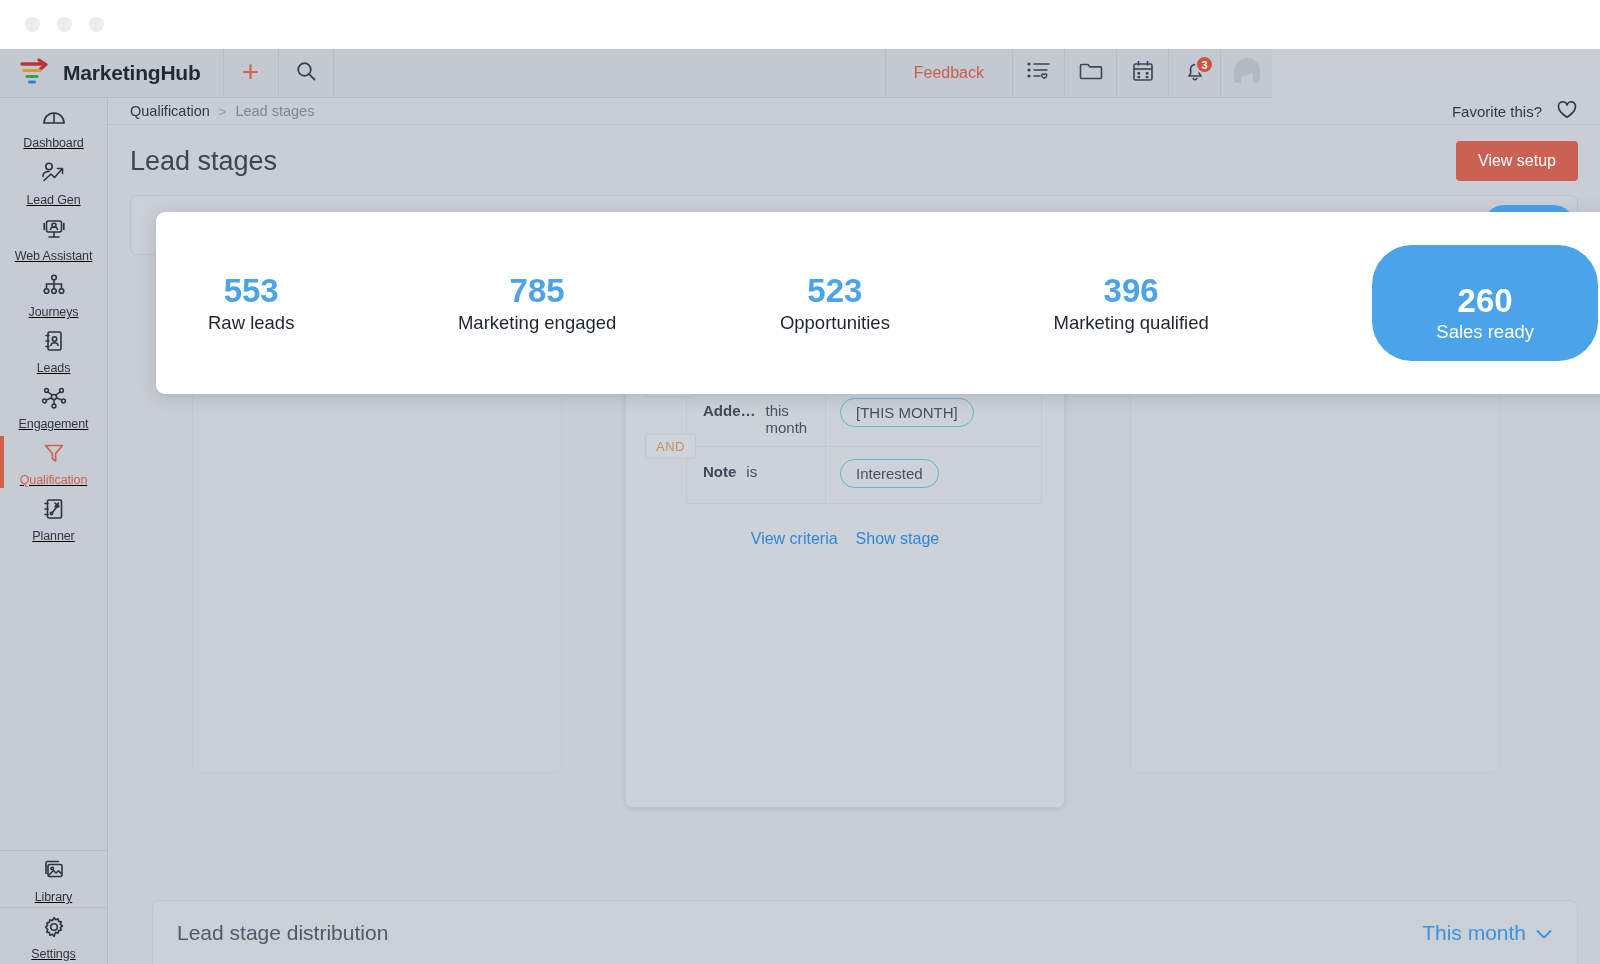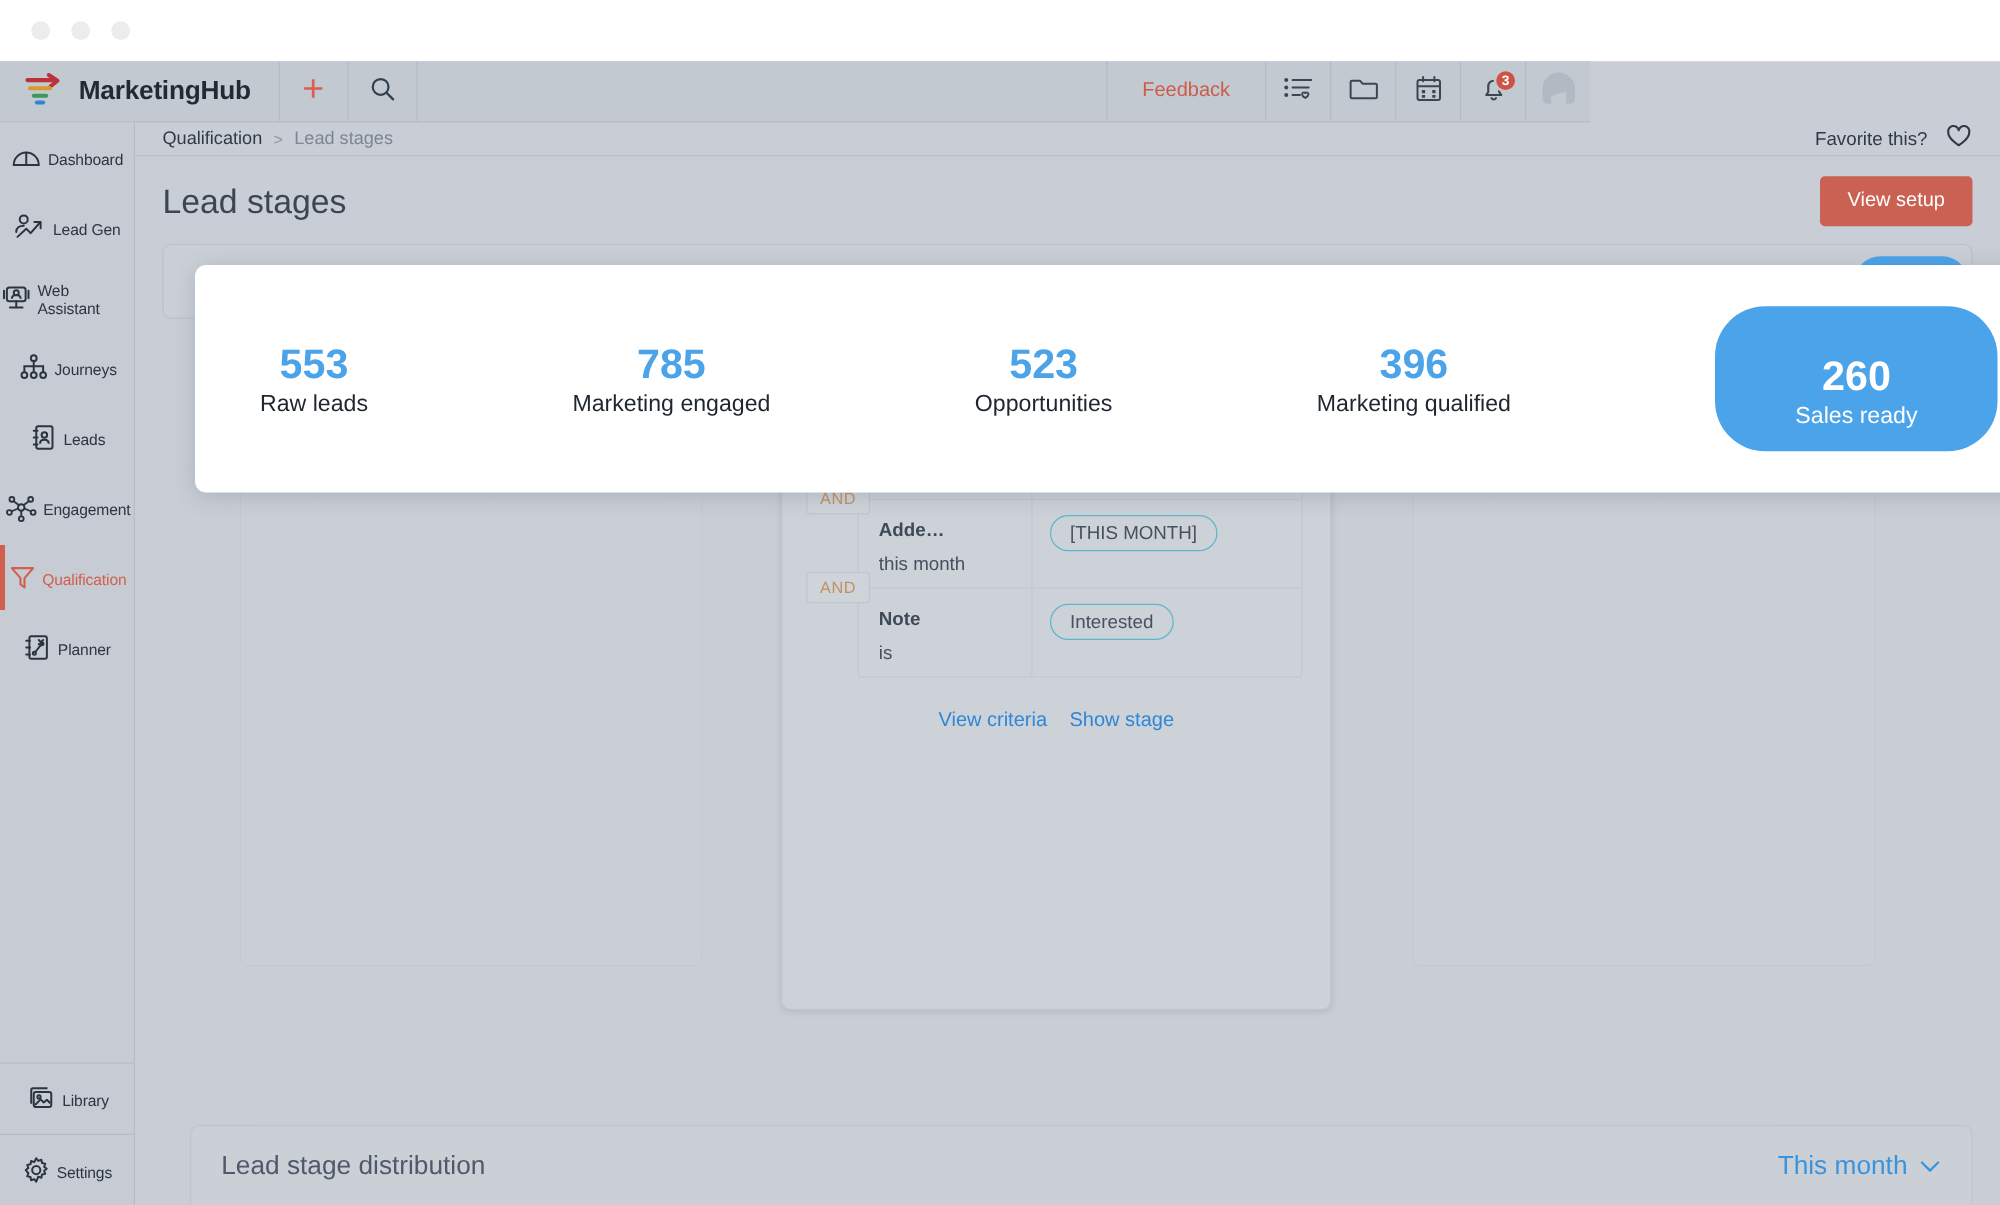--- a/index.html
+++ b/index.html
@@ -58,23 +58,23 @@
   .avatar-wrap { width:52px; display:flex; align-items:center; justify-content:center;
     border-left:1px solid #b6bcc6; }
 
   
   .sidebar {
     position:absolute; top:98px; left:0; width:108px; bottom:0;
     background:#c7ccd4; border-right:1px solid #b6bcc6;
     display:flex; flex-direction:column;
   }
   .side-item {
-    height:56px; display:flex; flex-direction:row; align-items:center;
+    height:56px; display:flex; flex-direction:column; align-items:center;
     justify-content:center; gap:4px; cursor:pointer; position:relative;
-    padding-top:10px; padding-bottom:6px;
+    padding-top:10px; padding-bottom:6px;text-decoration:underline;
   }
   .side-label { font-size:12.5px; color:#2c3642; font-weight:500; letter-spacing:-.1px;}
   .side-item.active .side-label { color:#d0604e; }
   .side-item.active::before {
     content:""; position:absolute; left:0; top:2px; bottom:2px; width:4px;
     background:#d0604e;
   }
   .side-bottom { margin-top:auto; }
   .side-sep { height:1px; background:#b6bcc6; margin:0; }
 
@@ -127,21 +127,21 @@
   }
   .card-b .card-title { color:#4a5562; }
 
   .criteria {
     margin:12px 22px 0 60px; border:1px solid #c3c8d0;
     border-radius:3px; position:relative;
   }
   .crit-row { display:flex; align-items:flex-start; min-height:56px; }
   .crit-left {
     width:138px; padding:16px 6px 10px 16px; display:flex; gap:10px;
-    font-size:15px; color:#5d6773;flex-direction:column;
+    font-size:15px; color:#5d6773;
   }
   .crit-field { font-weight:bold; color:#3f4a57; white-space:nowrap; }
   .crit-op { color:#46515e; }
   .crit-right {
     flex:1; padding:12px 10px 10px 14px; border-left:1px solid #c3c8d0;
     align-self:stretch;
   }
   .pill {
     display:inline-block; border:1.5px solid #5bb8cc; border-radius:15px;
     padding:5px 15px; font-size:15px; color:#46515e; background:transparent;

